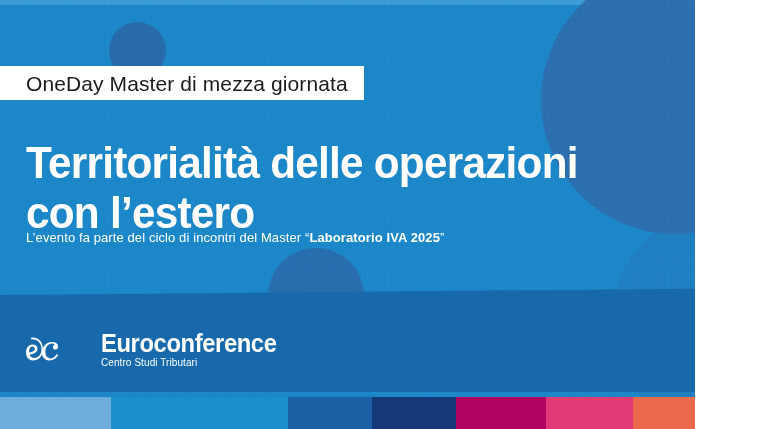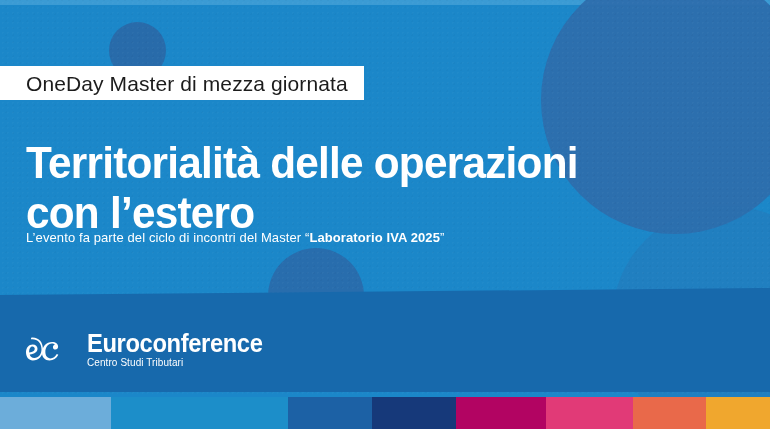--- a/index.html
+++ b/index.html
@@ -2,21 +2,21 @@
 <html><head>
 <meta charset="utf-8">
 <style>
   html, body {
     margin: 0;
     padding: 0;
     background: #ffffff;
   }
   #banner {
     position: relative;
-    width: 770px;
+    width: 695px;
     height: 429px;
     overflow: hidden;
     background: #1b87c9;
     font-family: "Liberation Sans", sans-serif;
     -webkit-font-smoothing: antialiased;
   }
 
   
   .bg-layer {
     position: absolute;
@@ -136,21 +136,21 @@
     height: 104px;
     background: #1769ac;
     clip-path: polygon(0 7px, 770px 0, 770px 104px, 0 104px);
   }
   .logo {
     position: absolute;
     left: 26px;
     bottom: 60px;
     display: flex;
     align-items: center;
-    gap: 12px;
+    gap: 26px;
   }
   .logo-mark { width: 49px; height: 33px; display: block; }
   .logo-words { display: flex; flex-direction: column; }
   .logo-name {
     color: #ffffff;
     font-size: 25px;
     font-weight: bold;
     line-height: 26px;
     letter-spacing: -0.4px;
     transform: scaleX(.95);

